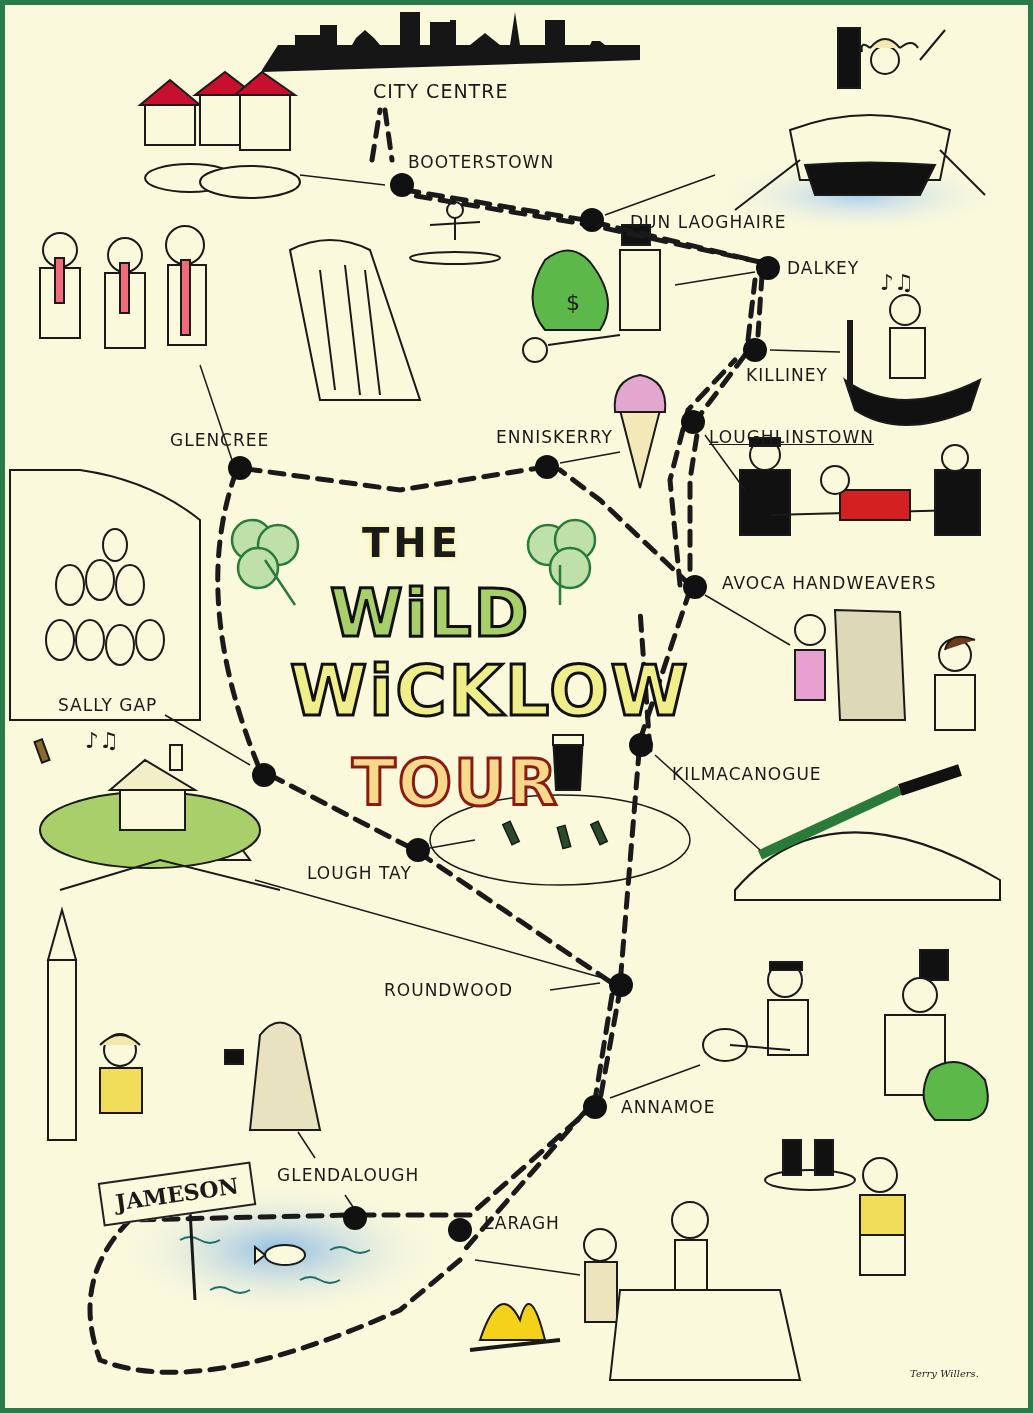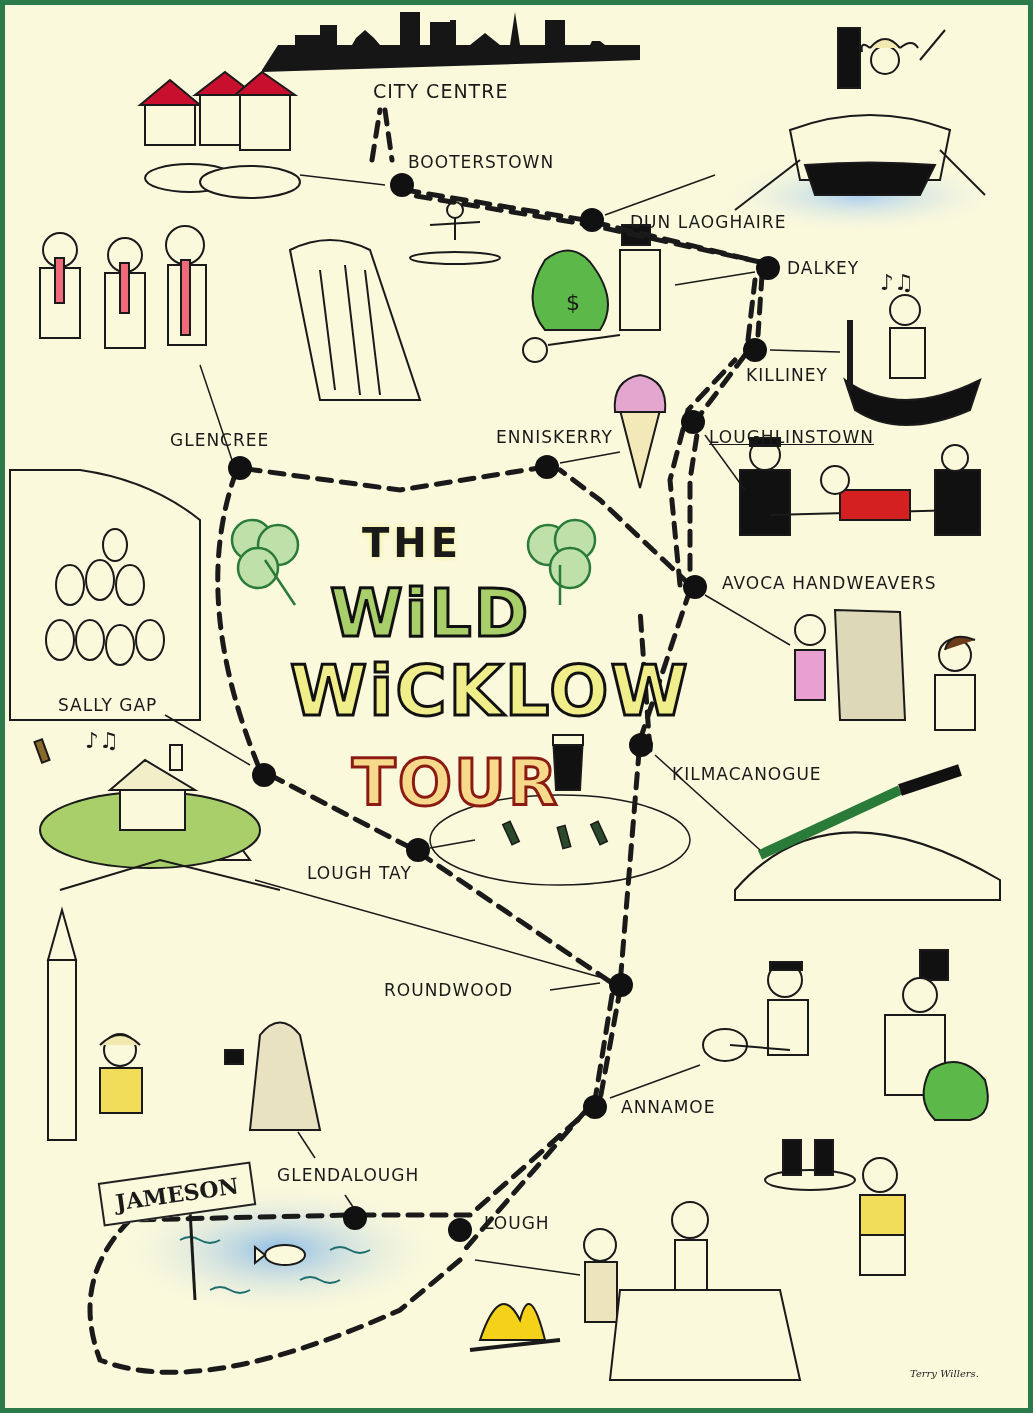--- a/index.html
+++ b/index.html
@@ -324,17 +324,17 @@
 <div class="label" style="left:709px;top:427px;text-decoration:underline;">LOUGHLINSTOWN</div>
 <div class="label" style="left:496px;top:427px;">ENNISKERRY</div>
 <div class="label" style="left:170px;top:430px;">GLENCREE</div>
 <div class="label" style="left:722px;top:573px;">AVOCA HANDWEAVERS</div>
 <div class="label" style="left:672px;top:764px;">KILMACANOGUE</div>
 <div class="label" style="left:58px;top:695px;">SALLY GAP</div>
 <div class="label" style="left:307px;top:863px;">LOUGH TAY</div>
 <div class="label" style="left:384px;top:980px;">ROUNDWOOD</div>
 <div class="label" style="left:621px;top:1097px;">ANNAMOE</div>
 <div class="label" style="left:277px;top:1165px;">GLENDALOUGH</div>
-<div class="label" style="left:484px;top:1213px;">LOUGH</div>
+<div class="label" style="left:484px;top:1213px;">LARAGH</div>
 
 <div class="sign">JAMESON</div>
 
 <div class="signature">Terry Willers.</div>
 
 </body></html>

